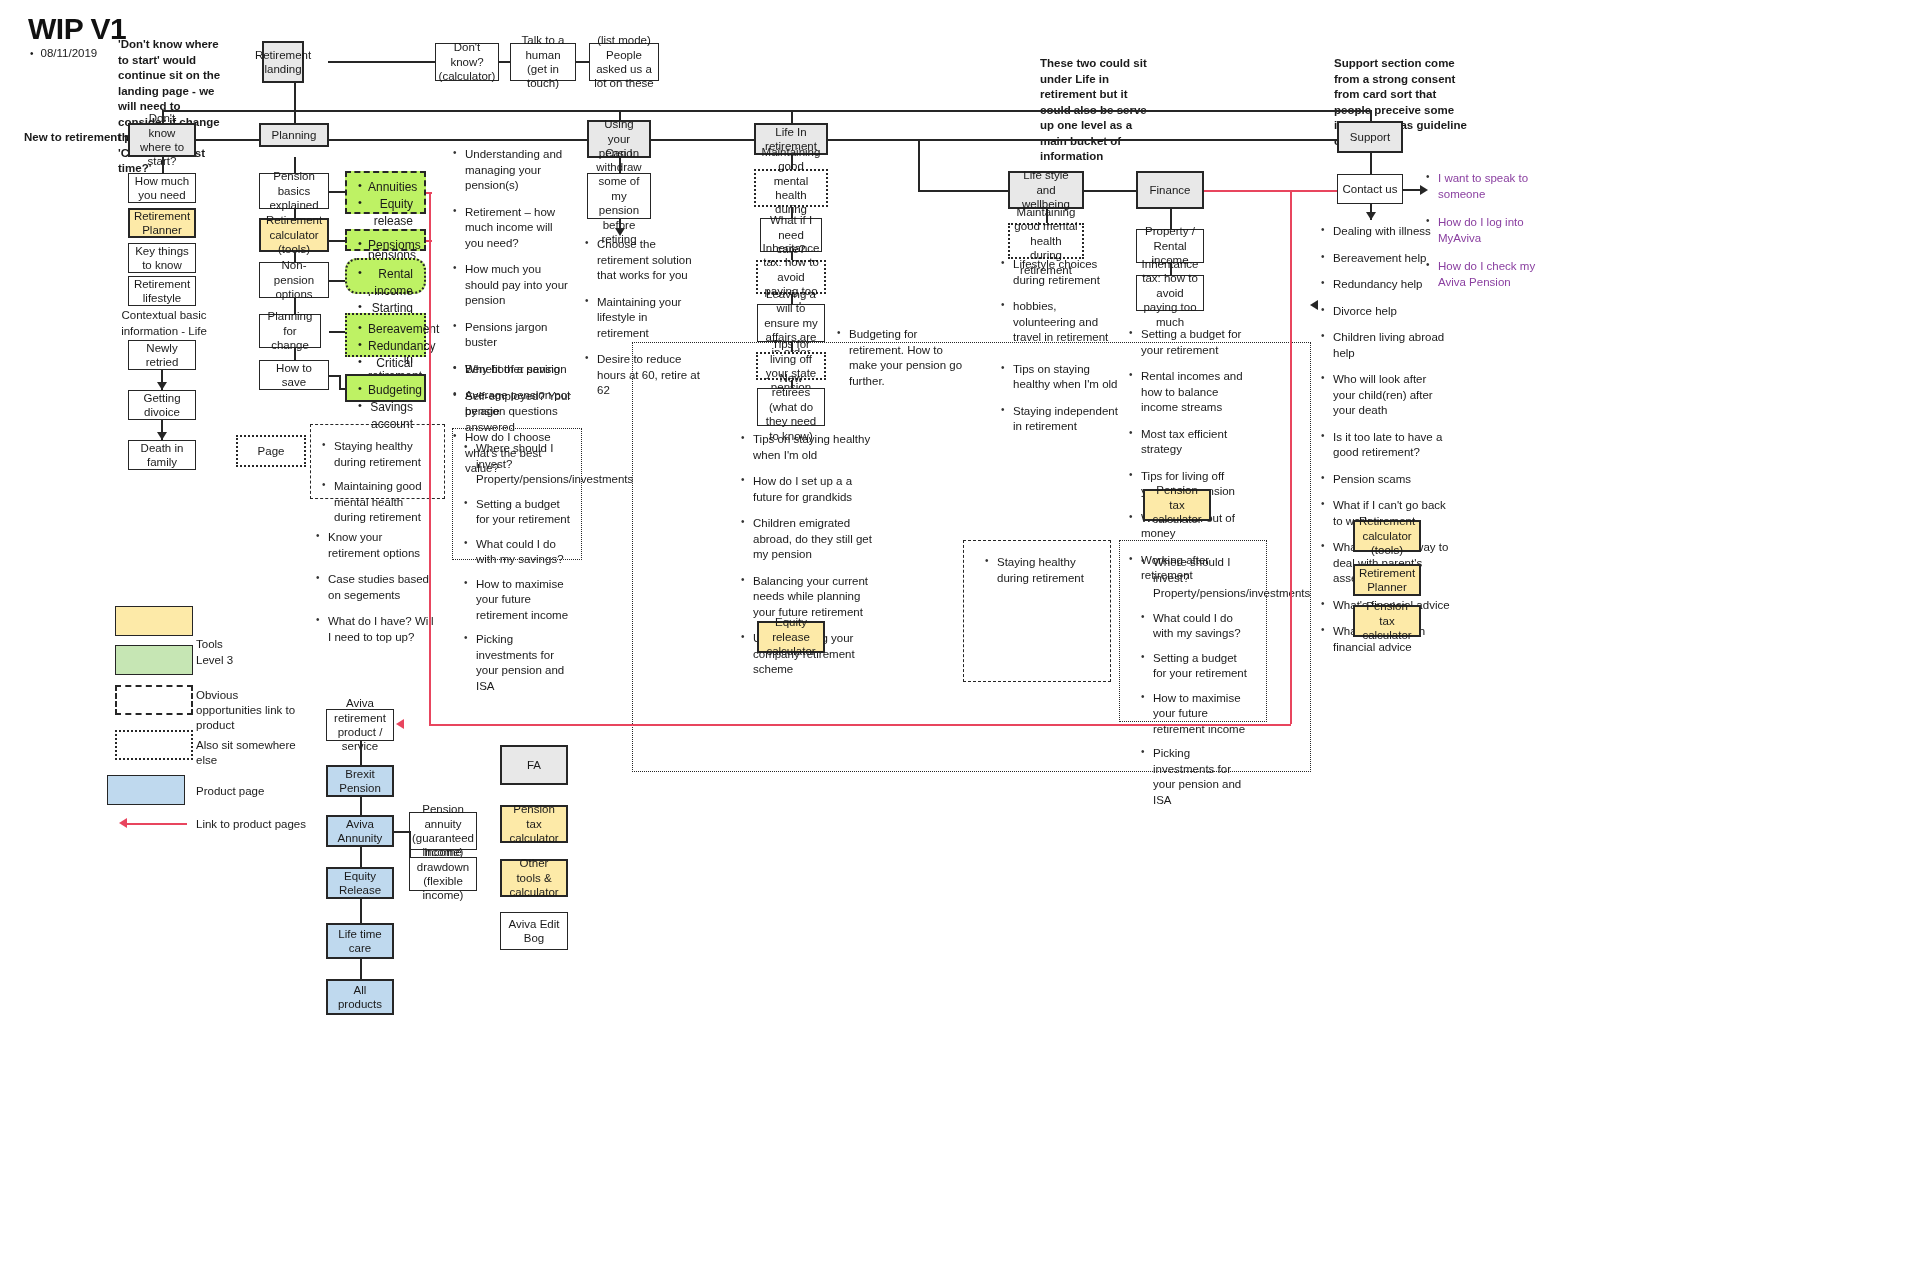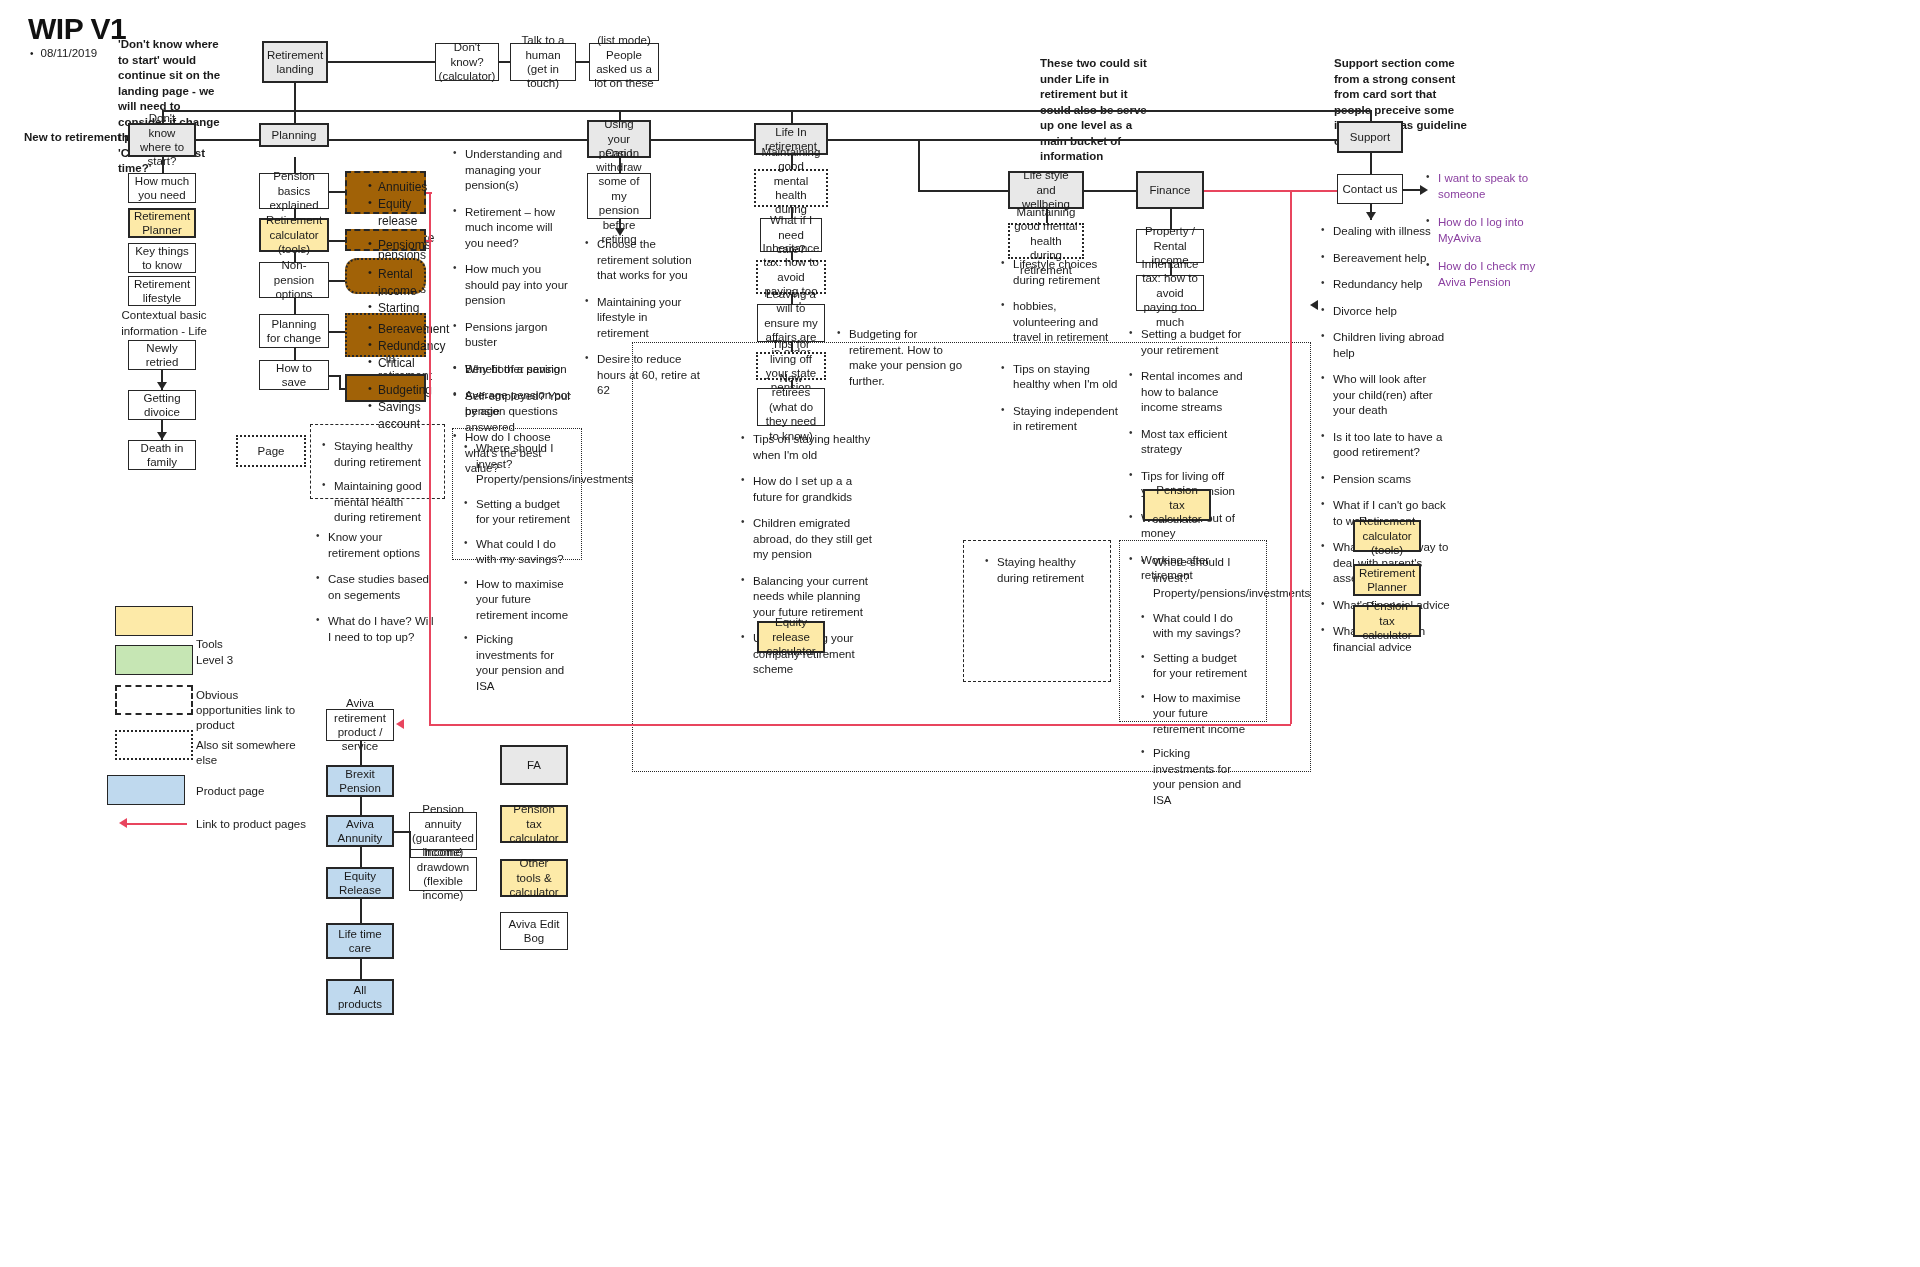--- a/index.html
+++ b/index.html
@@ -9,22 +9,22 @@
 
   
   .box{position:absolute;box-sizing:border-box;border:1.6px solid #262626;background:#fff;
        display:flex;align-items:center;justify-content:center;text-align:center;
        font-size:11.5px;line-height:1.25;padding:3px 4px;color:#1a1a1a;}
   .box.grey{background:#e8e8e8;border-width:2px;}
   .box.yellow{background:#fdeaa8;border-width:2px;}
   .box.blue{background:#bfd9ee;border-width:2px;}
   .box.plain{background:#fff;}
   .box.dotted{border:2.2px dotted #262626;background:#fff;}
-  .box.green{background:#a16207;border:2.2px solid #262626;
-             display:block;text-align:center;padding:6px 21px;font-size:12px;line-height:1.45;}
+  .box.green{background:#bef264;border:2.2px solid #262626;
+             display:block;text-align:right;padding:6px 11px;font-size:12px;line-height:1.45;}
   .box.green.dashed{border:2.2px dashed #262626;}
   .box.green.dotted2{border:2.2px dotted #262626;}
 
   
   .region{position:absolute;box-sizing:border-box;background:transparent;}
   .region.dashed{border:1.6px dashed #262626;}
   .region.dotted{border:1.8px dotted #262626;}
 
   
   .ln{position:absolute;background:#262626;}
@@ -68,21 +68,21 @@
 
 <div class="stage">
 
   <div class="title" style="left:28px;top:12px;">WIP V1</div>
   <div class="dateline" style="left:30px;top:47px;">08/11/2019</div>
   <div class="txt bold" style="left:118px;top:37px;width:110px;">'Don't know where to start' would continue sit on the landing page - we will need to consider if change the header to 'Come here first time?'</div>
   <div class="txt bold" style="left:1040px;top:56px;width:120px;">These two could sit under Life in retirement but it could also be serve up one level as a main bucket of information</div>
   <div class="txt bold" style="left:1334px;top:56px;width:140px;">Support section come from a strong consent from card sort that people preceive some information as guideline or support</div>
   <div class="txt bold" style="left:24px;top:130px;">New to retirement planning</div>
 
-  <div class="box grey" style="left:262px;top:41px;width:66px;height:42px;">Retirement landing</div>
+  <div class="box grey" style="left:262px;top:41px;width:42px;height:42px;">Retirement landing</div>
   <div class="box plain" style="left:435px;top:43px;width:64px;height:38px;">Don't know? (calculator)</div>
   <div class="box plain" style="left:510px;top:43px;width:66px;height:38px;">Talk to a human (get in touch)</div>
   <div class="box plain" style="left:589px;top:43px;width:70px;height:38px;">(list mode) People asked us a lot on these</div>
 
   <div class="ln h" style="left:328px;top:61px;width:107px;"></div>
   <div class="ln h" style="left:499px;top:61px;width:11px;"></div>
   <div class="ln h" style="left:576px;top:61px;width:13px;"></div>
 
   <div class="ln v" style="left:294px;top:83px;height:40px;"></div>
   <div class="ln h" style="left:162px;top:110px;width:1210px;"></div>
@@ -122,21 +122,21 @@
   <div class="arrow-d" style="left:157px;top:432px;"></div>
   <div class="box plain" style="left:128px;top:440px;width:68px;height:30px;">Death in family</div>
 
   <div class="ln v" style="left:294px;top:157px;height:16px;"></div>
   <div class="box plain" style="left:259px;top:173px;width:70px;height:36px;">Pension basics explained</div>
   <div class="ln v" style="left:294px;top:209px;height:9px;"></div>
   <div class="box yellow" style="left:259px;top:218px;width:70px;height:34px;">Retirement calculator (tools)</div>
   <div class="ln v" style="left:294px;top:252px;height:10px;"></div>
   <div class="box plain" style="left:259px;top:262px;width:70px;height:36px;">Non-pension options</div>
   <div class="ln v" style="left:294px;top:298px;height:16px;"></div>
-  <div class="box plain" style="left:259px;top:314px;width:70px;height:34px;">Planning for change</div>
+  <div class="box plain" style="left:259px;top:314px;width:62px;height:34px;">Planning for change</div>
   <div class="ln v" style="left:294px;top:348px;height:12px;"></div>
   <div class="box plain" style="left:259px;top:360px;width:70px;height:30px;">How to save</div>
 
   <div class="ln h" style="left:329px;top:191px;width:16px;"></div>
   <div class="ln h" style="left:329px;top:240px;width:16px;"></div>
   <div class="ln h" style="left:329px;top:280px;width:16px;"></div>
   <div class="ln h" style="left:329px;top:331px;width:16px;"></div>
   <div class="ln h" style="left:329px;top:375px;width:10px;"></div>
   <div class="ln v" style="left:339px;top:375px;height:13px;"></div>
   <div class="ln h" style="left:339px;top:388px;width:7px;"></div>

